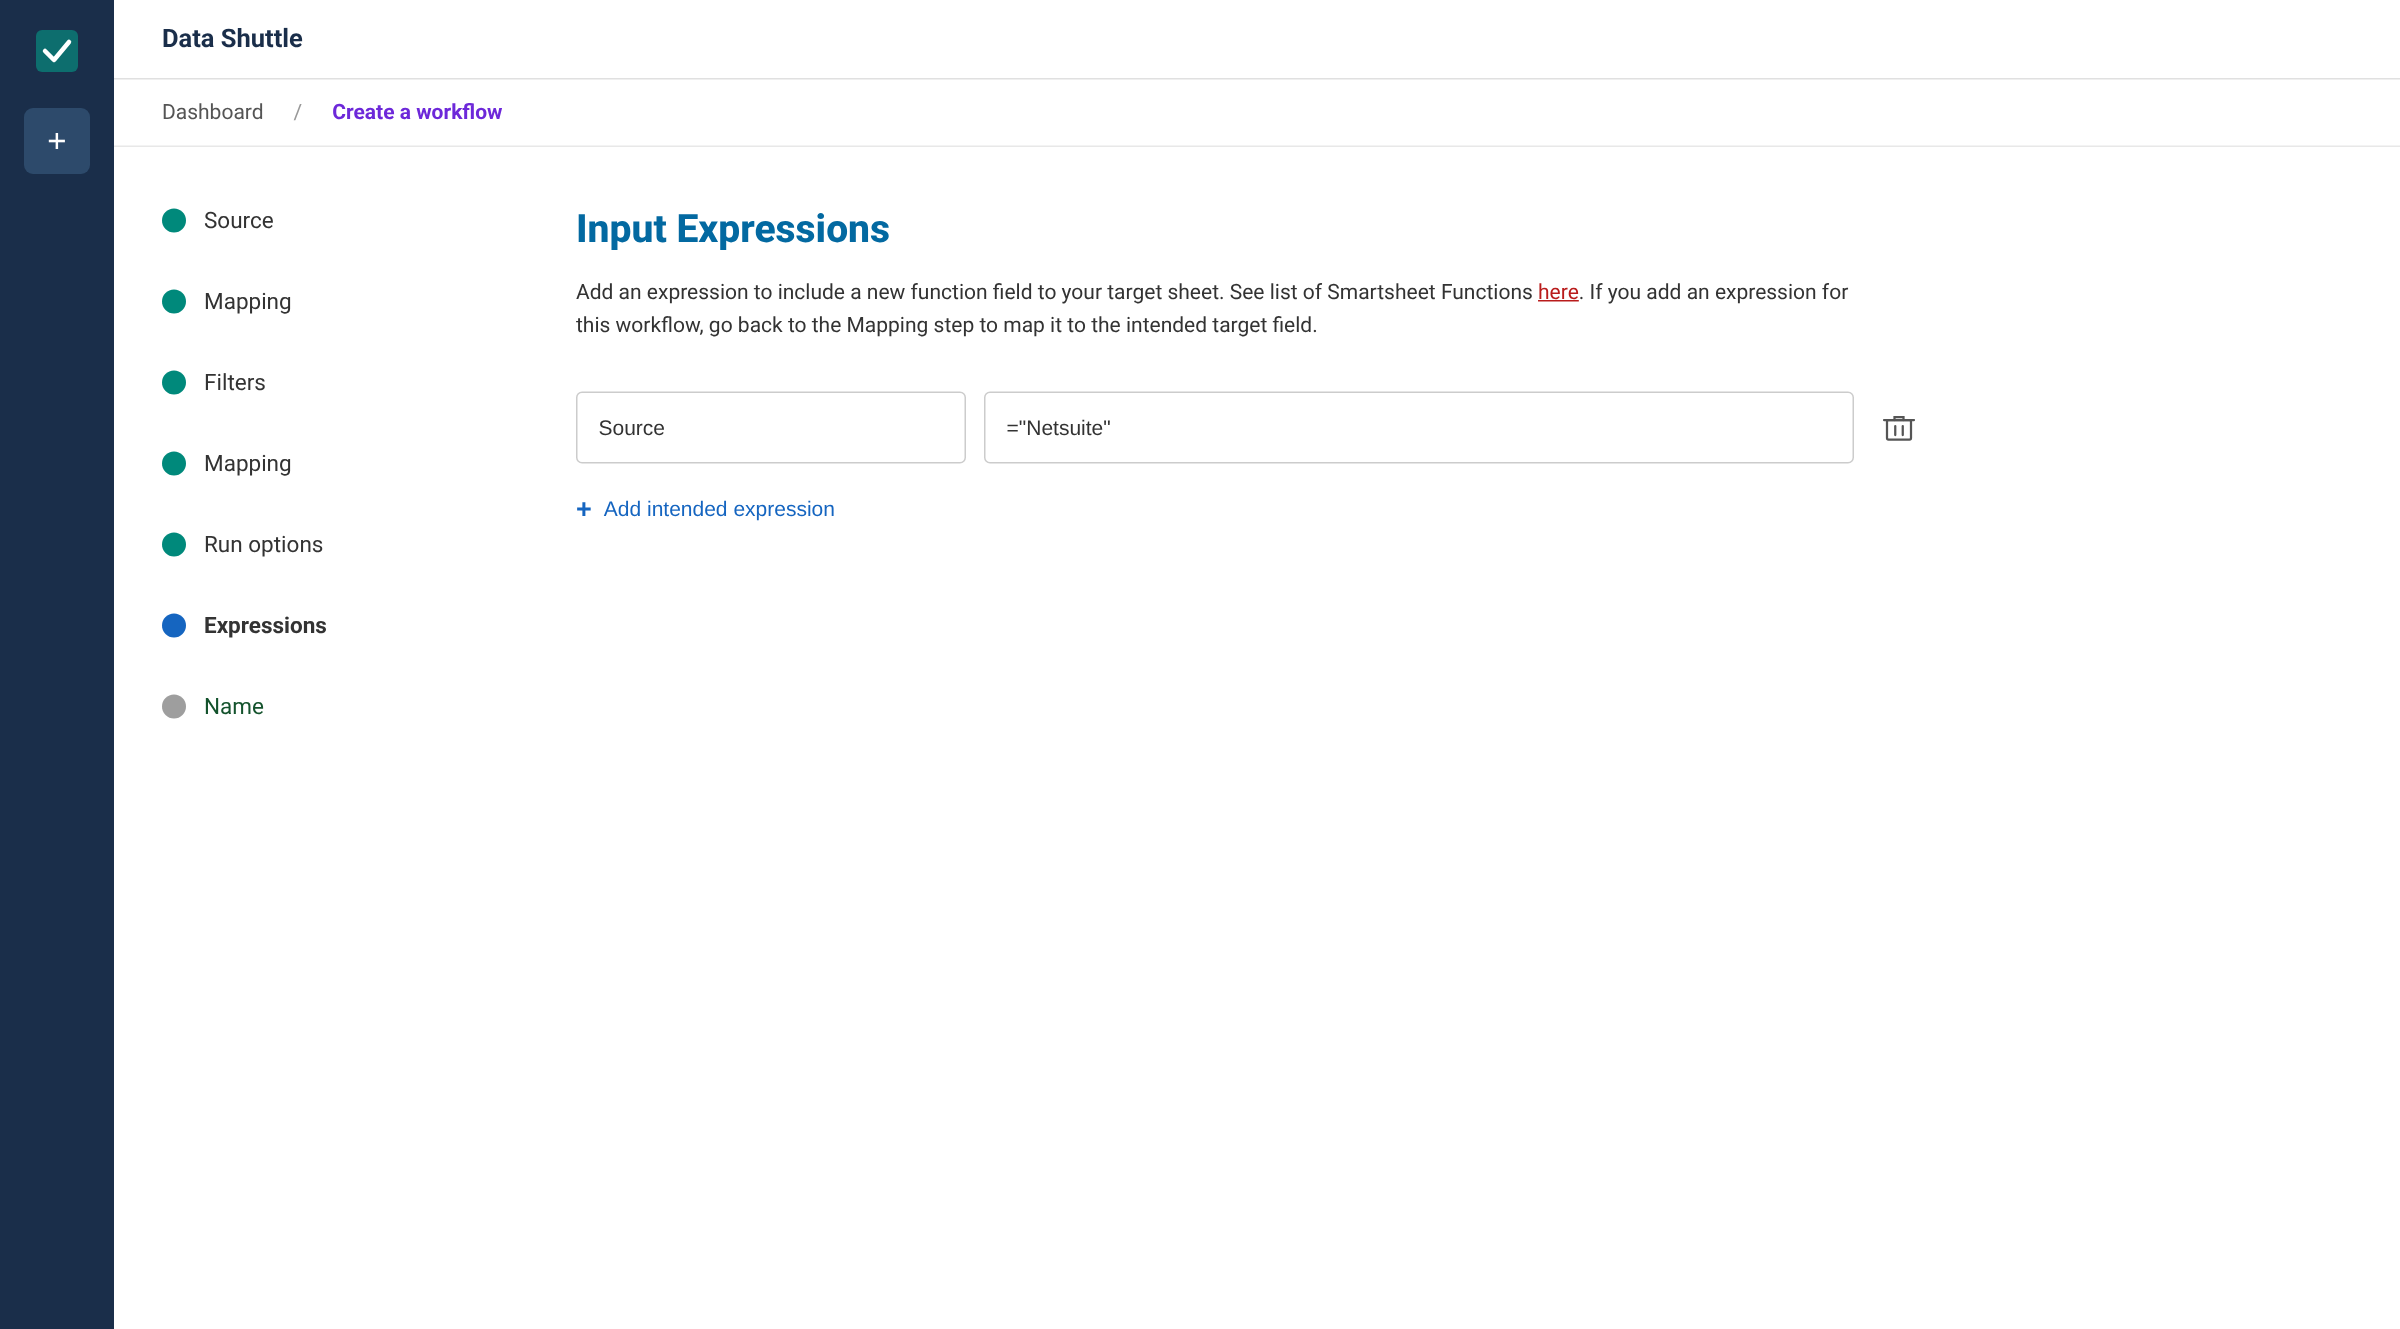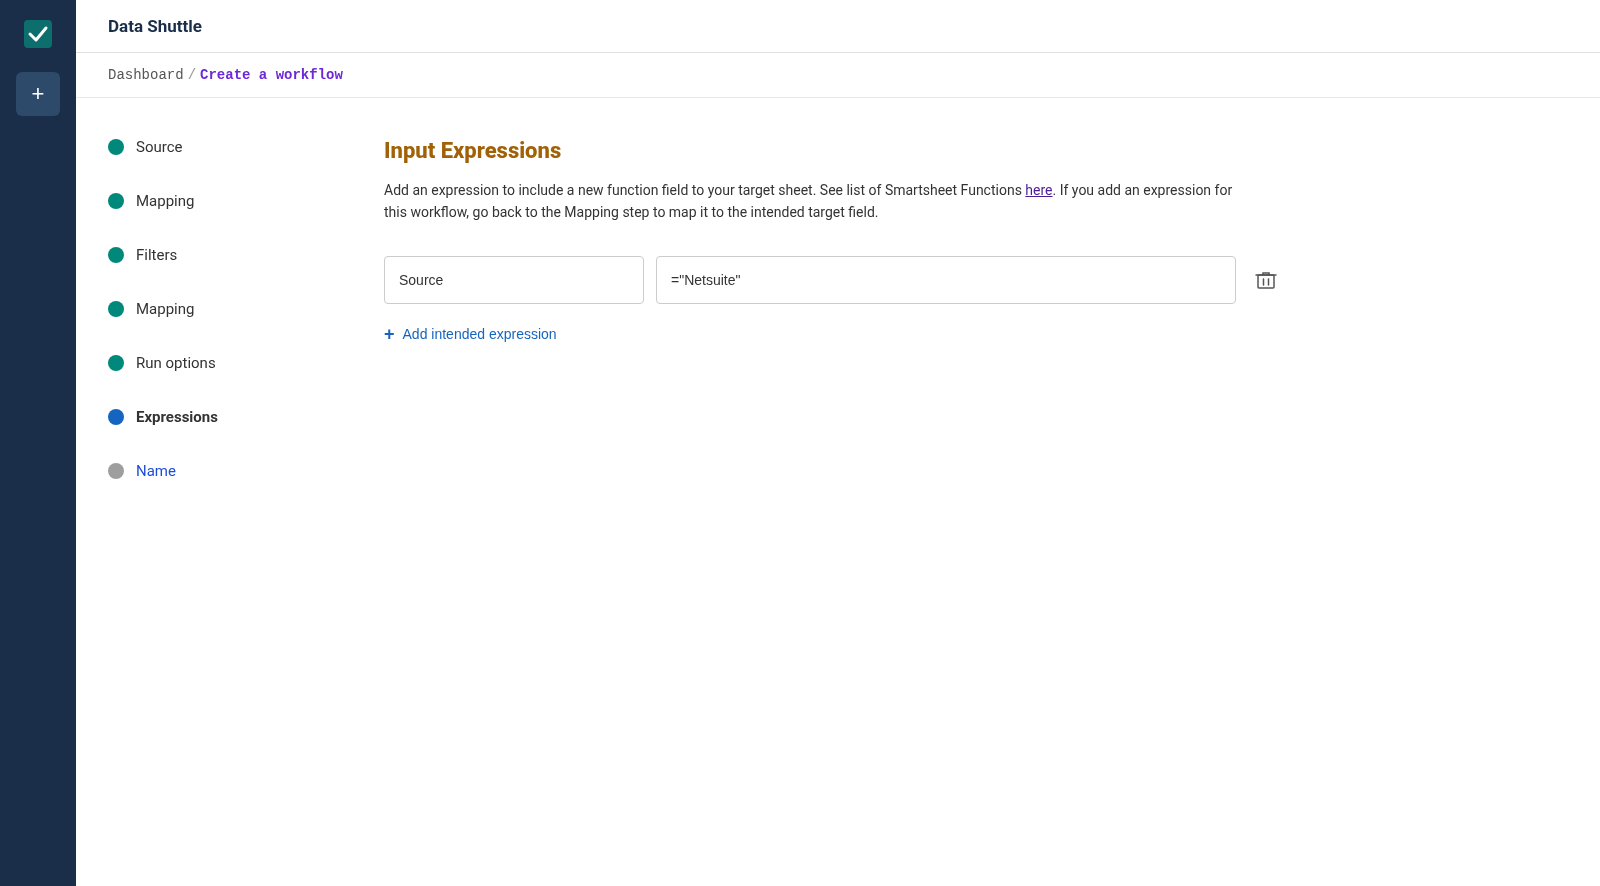--- a/index.html
+++ b/index.html
@@ -62,23 +62,22 @@
       font-weight: 700;
       color: #1a2e4a;
     }
 
     
     .breadcrumb-bar {
       padding: 14px 32px;
       border-bottom: 1px solid #e8e8e8;
       display: flex;
       align-items: center;
-      gap: 4px;
-      font-size: 14px;
-      font-family: Liberation Mono, monospace;
+      gap: 20px;
+      font-size: 14px;
     }
     .breadcrumb-dashboard {
       color: #555;
     }
     .breadcrumb-separator {
       color: #999;
     }
     .breadcrumb-current {
       font-weight: 700;
       color: #6d28d9;
@@ -102,53 +101,53 @@
       align-items: center;
       gap: 12px;
       margin-bottom: 36px;
       font-size: 15px;
       color: #333;
     }
     .step-item.active {
       font-weight: 700;
     }
     .step-item.inactive {
-      color: #1d4ed8;
+      color: #14532d;
     }
     .step-dot {
       width: 16px;
       height: 16px;
       border-radius: 50%;
       flex-shrink: 0;
     }
     .step-dot.teal { background: #00897b; }
     .step-dot.blue { background: #1565c0; }
     .step-dot.gray { background: #9e9e9e; }
 
     
     .main-panel {
       flex: 1;
       padding: 40px 48px;
       overflow-y: auto;
     }
     .panel-title {
-      font-size: 22px;
+      font-size: 26px;
       font-weight: 800;
-      color: #a16207;
+      color: #0369a1;
       margin-bottom: 16px;
     }
     .panel-description {
       font-size: 14px;
       color: #333;
       line-height: 1.6;
       max-width: 860px;
       margin-bottom: 32px;
     }
     .panel-description a {
-      color: #4c1d95;
+      color: #b91c1c;
     }
 
     
     .expression-row {
       display: flex;
       align-items: center;
       gap: 12px;
       margin-bottom: 20px;
     }
     .expression-source-input {

